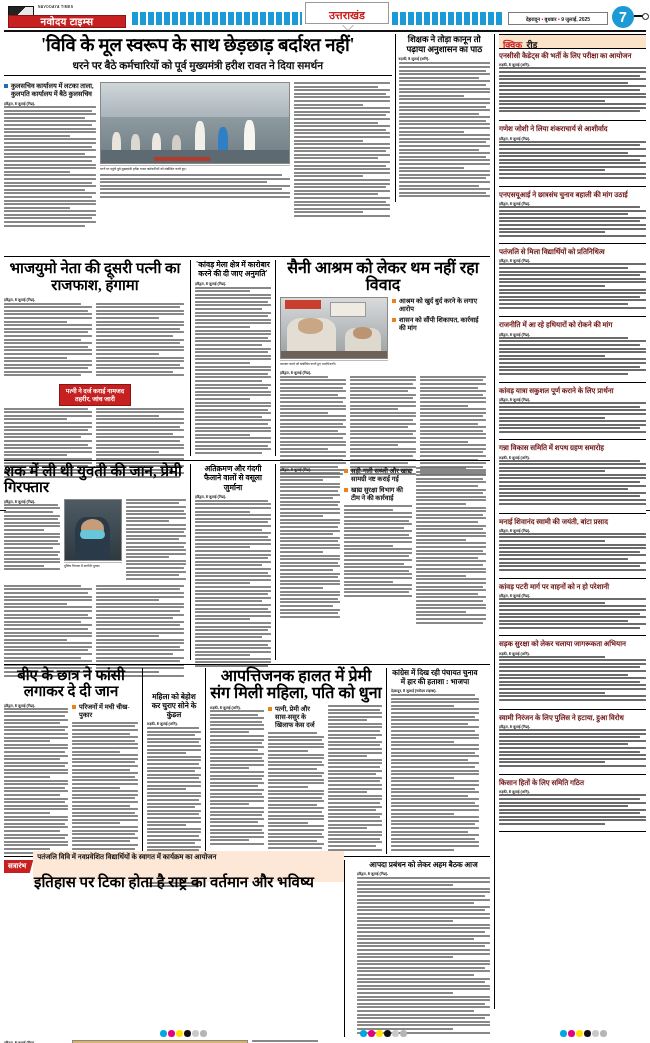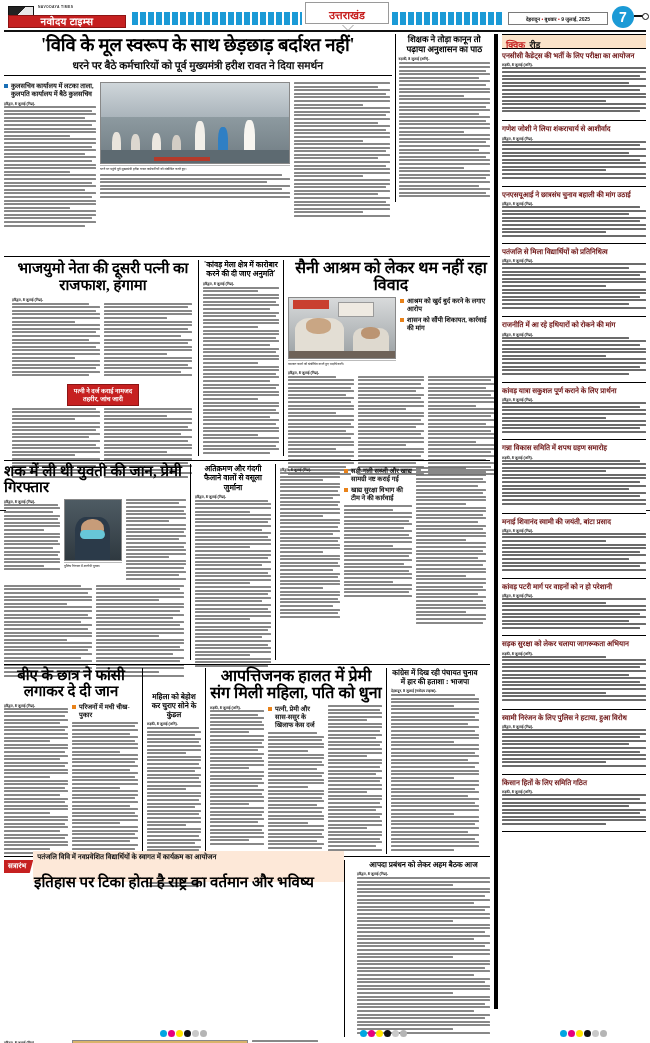--- a/index.html
+++ b/index.html
@@ -65,21 +65,21 @@
   .pageno-tail:after {
     content:""; position:absolute; right:-3px; top:-2px; width:5px; height:5px;
     border-radius:50%; border:1px solid #111; background:#fff;
   }
   .rule-top { position: absolute; left: 4px; top: 30px; width: 642px; height: 2px; background: #111; }
 
   
   .body-area { position: absolute; left: 4px; top: 34px; width: 642px; height: 975px; }
   .main-col { position: absolute; left: 0; top: 0; width: 486px; height: 975px; }
   .side-col { position: absolute; left: 490px; top: 0; width: 152px; height: 975px;
-              border-left: 4px solid #000000; padding-left: 4px; }
+              border-left: 1px solid #000000; padding-left: 4px; }
 
   
   .hl {
     font-family: "Liberation Serif", "DejaVu Serif", serif;
     font-weight: bold; color: #000; line-height: 1.06;
   }
   .hl-xl { font-size: 18.5px; letter-spacing: -.2px; }
   .hl-lg { font-size: 15px; }
   .hl-md { font-size: 16px; }
   .hl-sm { font-size: 8.5px; }
@@ -360,21 +360,21 @@
               <div class="ln s1"></div>
               <div class="ln s1"></div>
               <div class="ln s4"></div>
               <div class="ln s1"></div>
             </div>
         </div>
       </div>
 
       <div class="divider-h" style="position:absolute;top:222px;width:486px;"></div>
 
-      <div style="position:absolute;top:226px;left:8px;width:486px;display:flex;">
+      <div style="position:absolute;top:226px;left:0;width:486px;display:flex;">
 
         <div style="width:186px;padding-right:4px;">
           <div class="hl hl-lg" style="text-align:center;line-height:1.12;">भाजयुमो नेता की दूसरी पत्नी का राजफाश, हंगामा</div>
           <div class="byline" style="margin-top:3px;">हरिद्वार, 8 जुलाई (निप्र)-</div>
           <div style="display:flex;gap:4px;margin-top:1px;">
             <div style="width:88px;">
                 <div class="ftext" style="height:78px;">
                   <div class="ln s3"></div>
                   <div class="ln s1"></div>
                   <div class="ln s2"></div>

